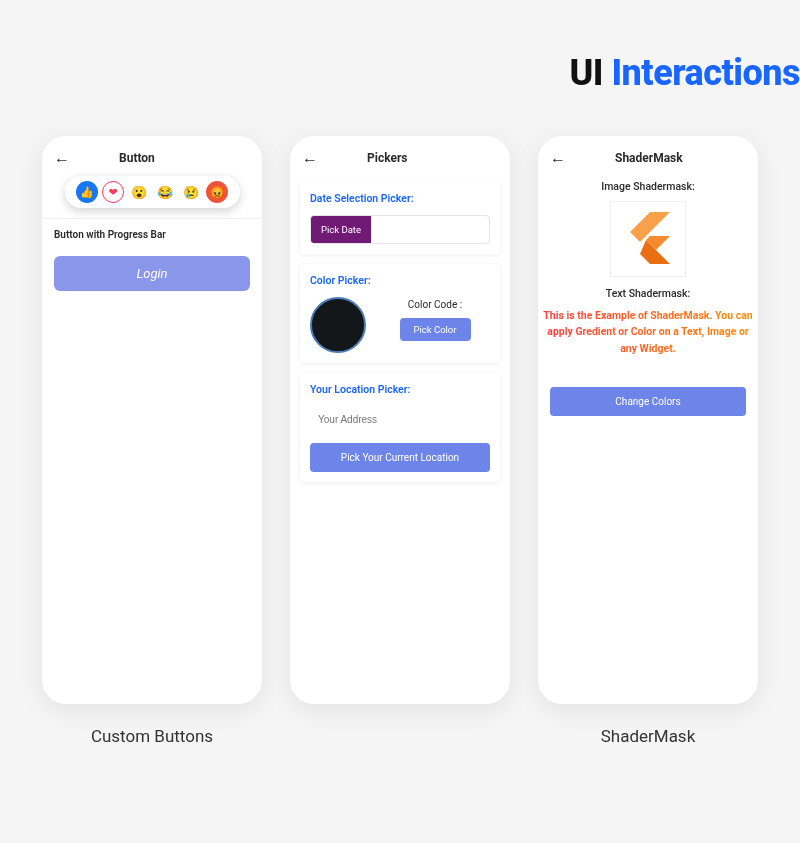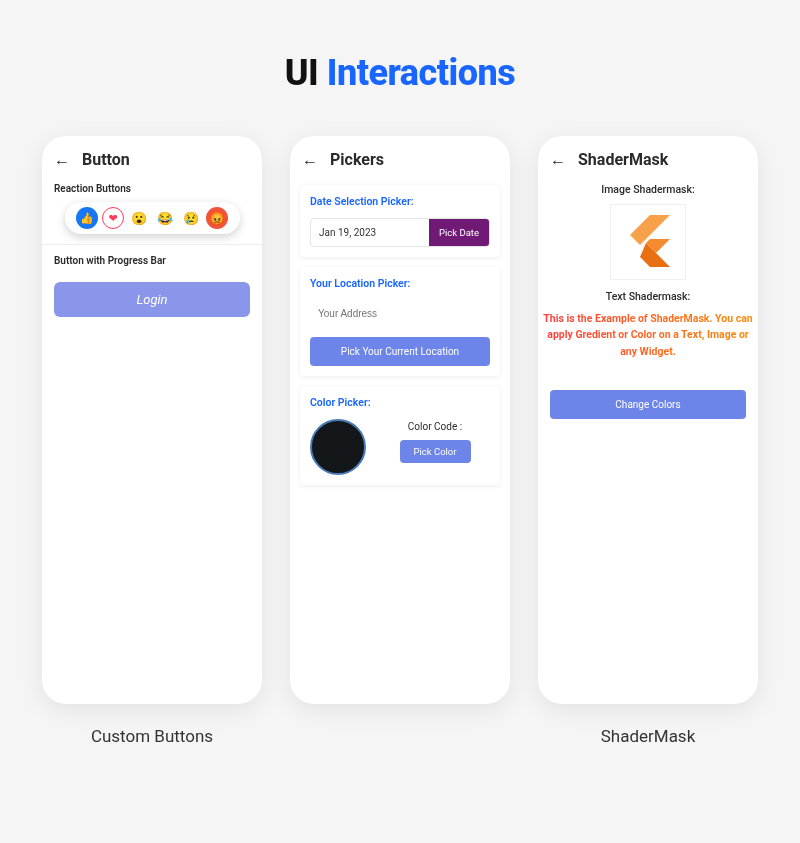--- a/index.html
+++ b/index.html
@@ -4,21 +4,21 @@
 <style>
   * { box-sizing: border-box; margin: 0; padding: 0; }
   body {
     width: 800px;
     height: 843px;
     background: #f5f5f5;
     font-family: -apple-system, BlinkMacSystemFont, "Segoe UI", Roboto, Arial, sans-serif;
     overflow: hidden;
   }
   .page-title {
-    text-align: center;
+    text-align: right;
     padding-top: 52px;
     font-size: 36px;
     font-weight: 800;
     letter-spacing: -0.5px;
   }
   .page-title .dark { color: #111; }
   .page-title .accent { color: #1965ff; }
   .phones {
     display: flex;
     justify-content: center;
@@ -54,21 +54,22 @@
     padding: 14px 12px 10px 12px;
     gap: 12px;
   }
   .back-icon {
     font-size: 16px;
     line-height: 1;
     cursor: pointer;
   }
   .appbar-title {
     font-weight: 700;
-    font-size: 16px;
+    font-size: 12px;
+    margin-left: 37px;
   }
 
   
   .p1 .section-label {
     font-size: 10px;
     font-weight: 600;
     padding: 4px 12px 8px;
     background: #fff;
   }
   .reactions {
@@ -224,21 +225,20 @@
 </div>
 
 <div class="phones">
 
   <div class="phone-col">
     <div class="phone p1">
       <div class="appbar">
         <span class="back-icon">←</span>
         <span class="appbar-title">Button</span>
       </div>
-      <div class="section-label">Reaction Buttons</div>
       <div class="reactions">
         <span class="reaction like">👍</span>
         <span class="reaction love">❤</span>
         <span class="reaction">😮</span>
         <span class="reaction">😂</span>
         <span class="reaction">😢</span>
         <span class="reaction angry">😡</span>
       </div>
       <div class="divider"></div>
       <div class="section-label">Button with Progress Bar</div>
@@ -250,41 +250,40 @@
   <div class="phone-col">
     <div class="phone p2">
       <div class="appbar">
         <span class="back-icon">←</span>
         <span class="appbar-title">Pickers</span>
       </div>
 
       <div class="card">
         <div class="card-title">Date Selection Picker:</div>
         <div class="date-row">
-          <div class="date-val">Jan 19, 2023</div>
           <div class="pick-date-btn">Pick Date</div>
         </div>
-      </div>
-
-      <div class="card">
-        <div class="card-title">Your Location Picker:</div>
-        <input class="addr-input" placeholder="Your Address" style="">
-        <div class="wide-btn">Pick Your Current Location</div>
       </div>
 
       <div class="card">
         <div class="card-title">Color Picker:</div>
         <div class="color-row">
           <div class="color-circle"></div>
           <div class="color-right">
             <div class="color-code-label">Color Code :</div>
             <div class="pick-color-btn">Pick Color</div>
           </div>
         </div>
       </div>
+
+      <div class="card">
+        <div class="card-title">Your Location Picker:</div>
+        <input class="addr-input" placeholder="Your Address" style="">
+        <div class="wide-btn">Pick Your Current Location</div>
+      </div>
     </div>
   </div>
 
   <div class="phone-col">
     <div class="phone p3">
       <div class="appbar">
         <span class="back-icon">←</span>
         <span class="appbar-title">ShaderMask</span>
       </div>
       <div class="center-label">Image Shadermask:</div>

